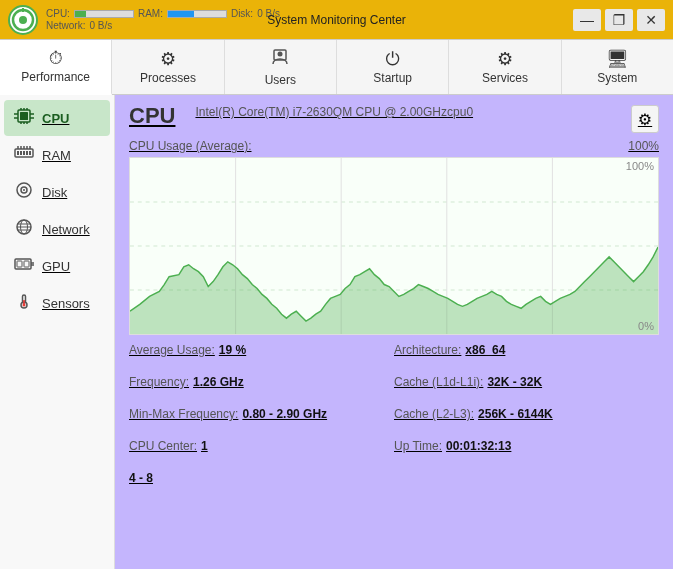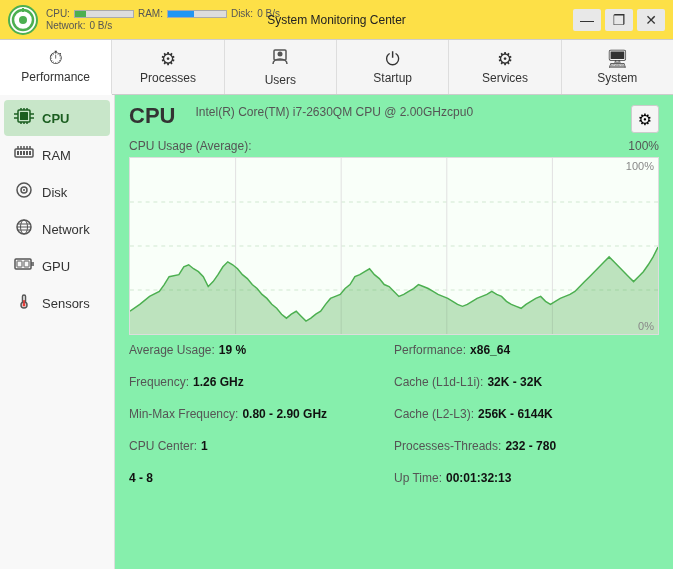--- a/index.html
+++ b/index.html
@@ -7,21 +7,21 @@
       width: 673px;
       height: 569px;
       font-family: 'Segoe UI', Arial, sans-serif;
       font-size: 13px;
       background: #f0f0f0;
       overflow: hidden;
     }
 
     
     .titlebar {
-      background: #fde047;
+      background: #eab308;
       height: 40px;
       display: flex;
       align-items: center;
       border-bottom: 1px solid #ccc;
       padding: 0 8px;
       position: relative;
     }
     .titlebar-info {
       display: flex;
       align-items: center;
@@ -113,21 +113,22 @@
     }
     .tab-icon {
       font-size: 18px;
       line-height: 1;
     }
 
     
     .main {
       display: flex;
       height: calc(569px - 40px - 55px);
-      background: #86efac;
+      background: #c4b5fd;
+      text-decoration: underline;
     }
 
     
     .sidebar {
       width: 115px;
       background: #f8f8f8;
       border-right: 1px solid #ddd;
       padding-top: 4px;
     }
     .sidebar-item {
@@ -472,35 +473,31 @@
         <div class="stat-row">
           <span class="stat-label">CPU Center:</span>
           <span class="stat-value">1</span>
         </div>
         <div class="stat-row">
           <span class="stat-value">4 - 8</span>
         </div>
       </div>
       <div class="stats-col">
         <div class="stat-row">
-          <span class="stat-label">Performance:</span>
+          <span class="stat-label">Architecture:</span>
           <span class="stat-value">x86_64</span>
         </div>
         <div class="stat-row">
           <span class="stat-label">Cache (L1d-L1i):</span>
           <span class="stat-value">32K - 32K</span>
         </div>
         <div class="stat-row">
           <span class="stat-label">Cache (L2-L3):</span>
           <span class="stat-value">256K - 6144K</span>
         </div>
         <div class="stat-row">
-          <span class="stat-label">Processes-Threads:</span>
-          <span class="stat-value">232 - 780</span>
-        </div>
-        <div class="stat-row">
           <span class="stat-label">Up Time:</span>
           <span class="stat-value">00:01:32:13</span>
         </div>
       </div>
     </div>
   </div>
 </div>
 
 </body></html>

